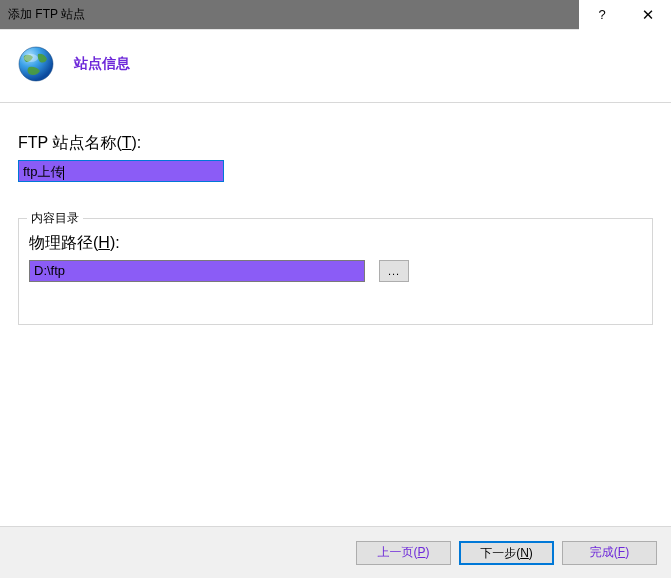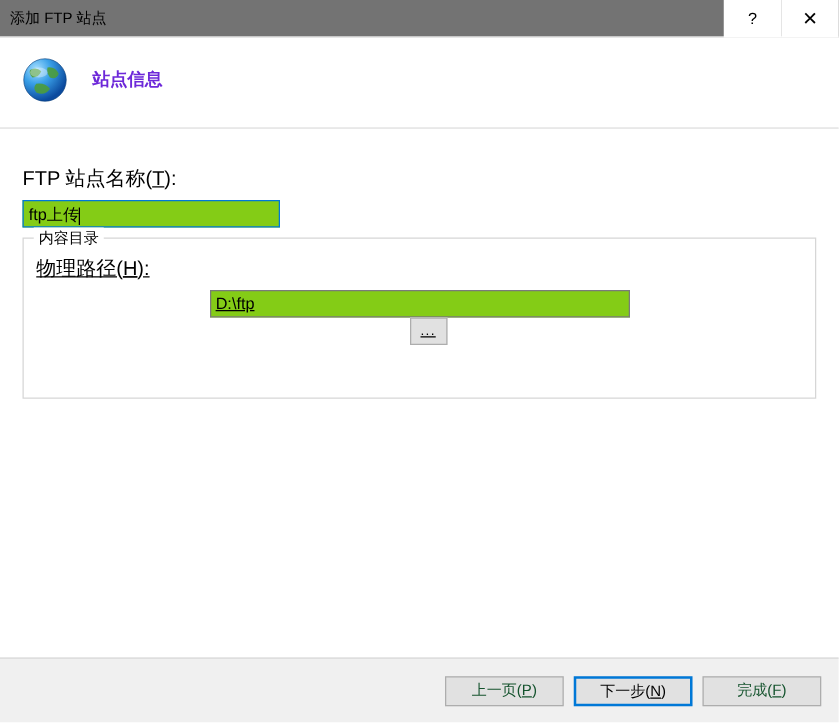--- a/index.html
+++ b/index.html
@@ -51,52 +51,51 @@
       font-size: 16px;
       color: #000;
       margin-bottom: 6px;
     }
     .textbox {
       height: 22px;
       border: 1px solid #7a7a7a;
       padding: 2px 4px;
       font-size: 13px;
       font-family: inherit;
-      background: #84cc16;
+      background: #8b5cf6;
       outline: none;
     }
     .textbox.focused {
       border: 1px solid #0078d7;
     }
     .site-name-box { width: 206px; }
     .cursor {
       display: inline-block;
       width: 1px;
       height: 14px;
       background: #000;
       vertical-align: middle;
       margin-left: 0px;
     }
     .groupbox {
       border: 1px solid #d6d6d6;
-      margin-top: 8px;
+      margin-top: 36px;
       padding: 14px 10px 42px 10px;
       position: relative;
-      text-decoration: underline;
     }
     .groupbox-title {
       position: absolute;
       top: -9px;
       left: 8px;
       background: #fff;
       padding: 0 4px;
       font-size: 12px;
       color: #000;
     }
-    .path-row { display: flex; align-items: center; flex-direction: column; }
+    .path-row { display: flex; align-items: flex-end; }
     .path-box { width: 336px; }
     .browse-btn {
       width: 30px;
       height: 22px;
       margin-left: 14px;
       border: 1px solid #adadad;
       background: #e1e1e1;
       display: flex;
       align-items: center;
       justify-content: center;
@@ -119,21 +118,21 @@
       width: 95px;
       height: 24px;
       border: 1px solid #adadad;
       background: #e1e1e1;
       font-family: inherit;
       font-size: 12px;
       cursor: pointer;
       text-align: center;
     }
     .wiz-btn.disabled {
-      color: #14532d;
+      color: #6d28d9;
       cursor: default;
     }
     .wiz-btn.primary {
       border: 2px solid #0078d7;
       padding: 0;
       height: 24px;
       line-height: 20px;
     }
     .underline { text-decoration: underline; }
   </style>

